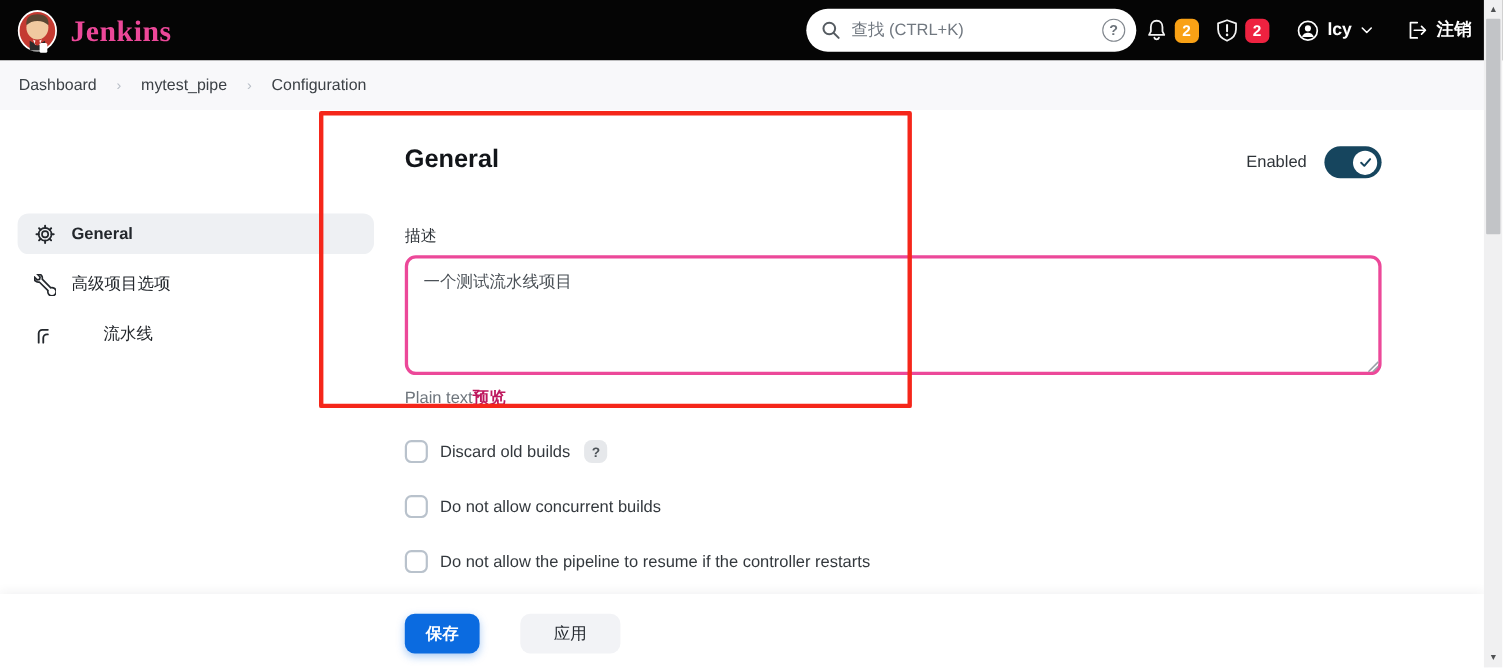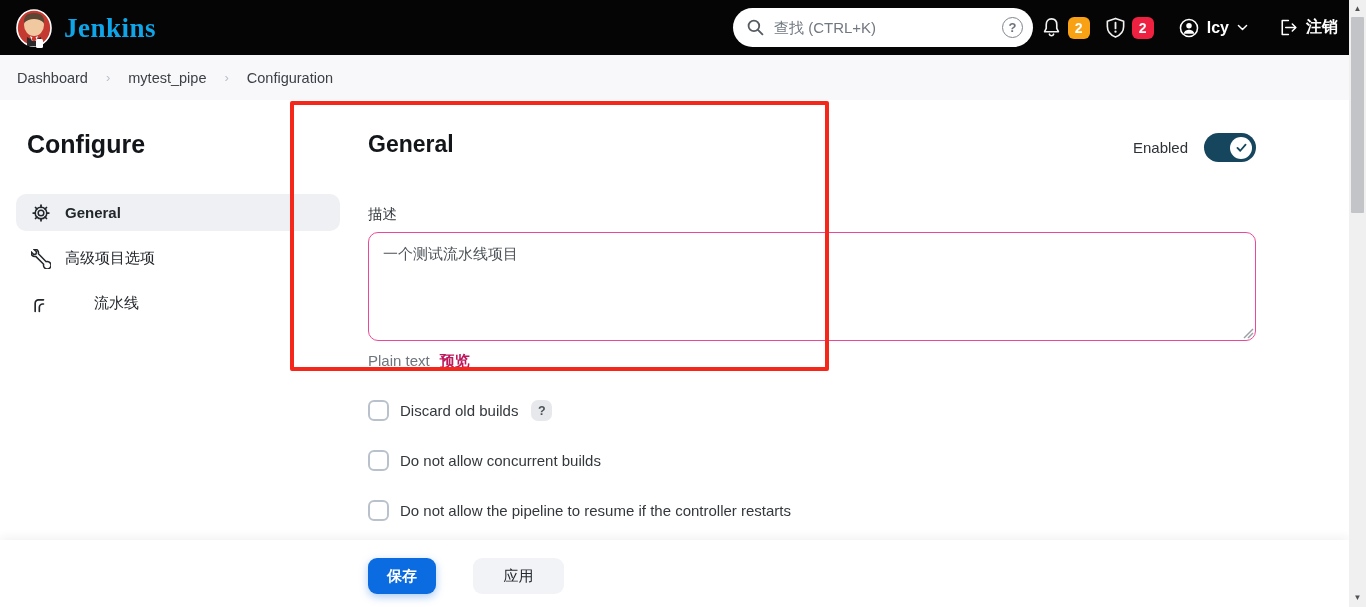--- a/index.html
+++ b/index.html
@@ -3,21 +3,21 @@
 <meta charset="utf-8">
 <style>
   * { margin:0; padding:0; box-sizing:border-box; }
   html,body { width:1366px; height:607px; }
   body { font-family:"Liberation Sans","DejaVu Sans",sans-serif; background:#fff; overflow:hidden; }
   #screen { position:relative; width:1366px; height:607px; background:#fff; overflow:hidden; }
 
   
   .topbar { position:absolute; left:0; top:0; width:1366px; height:55px; background:#050505; }
   .brand { position:absolute; left:14px; top:7px; display:flex; align-items:center; gap:10px; }
-  .brand-name { color:#0ea5e9; font-family:"Liberation Serif","DejaVu Serif",serif; font-weight:700; font-size:27px; letter-spacing:.5px; }
+  .brand-name { color:#ec4899; font-family:"Liberation Serif","DejaVu Serif",serif; font-weight:700; font-size:27px; letter-spacing:.5px; }
   .searchbox { position:absolute; left:733px; top:8px; width:300px; height:39px; background:#fff; border-radius:20px; display:flex; align-items:center; padding:0 10px 0 14px; }
   .searchbox input { flex:1; border:none; outline:none; font-size:15px; color:#333; margin-left:10px; background:transparent; font-family:inherit; }
   .searchbox input::placeholder { color:#717880; opacity:1; }
   .help-circ { width:21px; height:21px; border:1.6px solid #80868d; border-radius:50%; color:#6c737a; font-size:13px; font-weight:700; display:flex; align-items:center; justify-content:center; flex:0 0 auto; }
   .top-right { position:absolute; right:28px; top:0; height:55px; display:flex; align-items:center; gap:14px; }
   .badge { min-width:22px; height:22px; border-radius:6px; color:#fff; font-weight:700; font-size:14px; display:flex; align-items:center; justify-content:center; padding:0 5px; }
   .badge.orange { background:#f9a115; }
   .badge.red { background:#ee2240; }
   .icon-group { display:flex; align-items:center; gap:5px; }
   .user-group { display:flex; align-items:center; gap:7px; margin-left:10px; color:#fff; font-weight:700; font-size:16px; }
@@ -37,23 +37,23 @@
   .nav-item:nth-child(3) { margin-top:-1px;gap:43px; }
 
   
   .main-title { position:absolute; left:368px; top:131px; font-size:23px; font-weight:700; color:#121519; }
   .enabled-row { position:absolute; right:110px; top:133px; display:flex; align-items:center; gap:16px; }
   .enabled-label { font-size:15px; color:#2e3338; }
   .toggle { width:52px; height:29px; border-radius:15px; background:#16455e; position:relative; cursor:pointer; }
   .toggle .knob { position:absolute; right:4px; top:3.5px; width:22px; height:22px; border-radius:50%; background:#fff; display:flex; align-items:center; justify-content:center; }
 
   .desc-label { position:absolute; left:368px; top:205px; font-size:14.5px; color:#33383d; }
-  .desc-area { position:absolute; left:368px; top:232px; width:888px; height:109px; border:1px solid #ec4899; border-radius:10px; padding:12px 14px; font-size:15px; color:#4b5157; font-family:inherit; resize:none; outline:none; background:#fff; }
+  .desc-area { position:absolute; left:368px; top:232px; width:888px; height:109px; border:3px solid #ec4899; border-radius:10px; padding:12px 14px; font-size:15px; color:#4b5157; font-family:inherit; resize:none; outline:none; background:#fff; }
   .grip { position:absolute; left:1242px; top:327px; }
-  .desc-footer { position:absolute; left:368px; top:352px; font-size:15px; display:flex; gap:10px; align-items:baseline; }
+  .desc-footer { position:absolute; left:368px; top:352px; font-size:15px; display:flex; align-items:baseline; }
   .fmt { color:#6e757c; }
   .preview-link { color:#be185d; font-weight:700; cursor:pointer; }
 
   .check-row { position:absolute; left:368px; display:flex; align-items:center; gap:11px; }
   .checkbox { width:21px; height:21px; border:2px solid #b9c2cc; border-radius:6px; background:#fff; cursor:pointer; flex:0 0 auto; }
   .check-label { font-size:15px; color:#33383d; }
   .help-badge { width:21px; height:21px; border-radius:7px; background:#e6e8eb; color:#4c5257; font-size:12.5px; font-weight:700; display:flex; align-items:center; justify-content:center; cursor:pointer; margin-left:2px; }
 
   
   .bottombar { position:absolute; left:0; top:540px; width:1349px; height:67px; background:rgba(255,255,255,.92); box-shadow:0 -2px 10px rgba(40,40,60,.07); }
@@ -137,21 +137,20 @@
   </div>
 
   <div class="breadcrumb">
     <span class="crumb">Dashboard</span>
     <span class="crumb-sep">›</span>
     <span class="crumb">mytest_pipe</span>
     <span class="crumb-sep">›</span>
     <span class="crumb">Configuration</span>
   </div>
 
-  <div class="side-title">Configure</div>
   <div class="sidenav">
     <div class="nav-item active">
       <span class="nicon">
         <svg width="20" height="20" viewBox="0 0 24 24">
           <circle cx="12" cy="12" r="3.4" fill="none" stroke="#23272c" stroke-width="1.8"></circle>
           <g stroke="#23272c" stroke-width="2.1" stroke-linecap="round">
             <line x1="12" y1="2.6" x2="12" y2="5.2"></line>
               <line x1="12" y1="18.8" x2="12" y2="21.4"></line>
             <line x1="2.6" y1="12" x2="5.2" y2="12"></line>
               <line x1="18.8" y1="12" x2="21.4" y2="12"></line>

